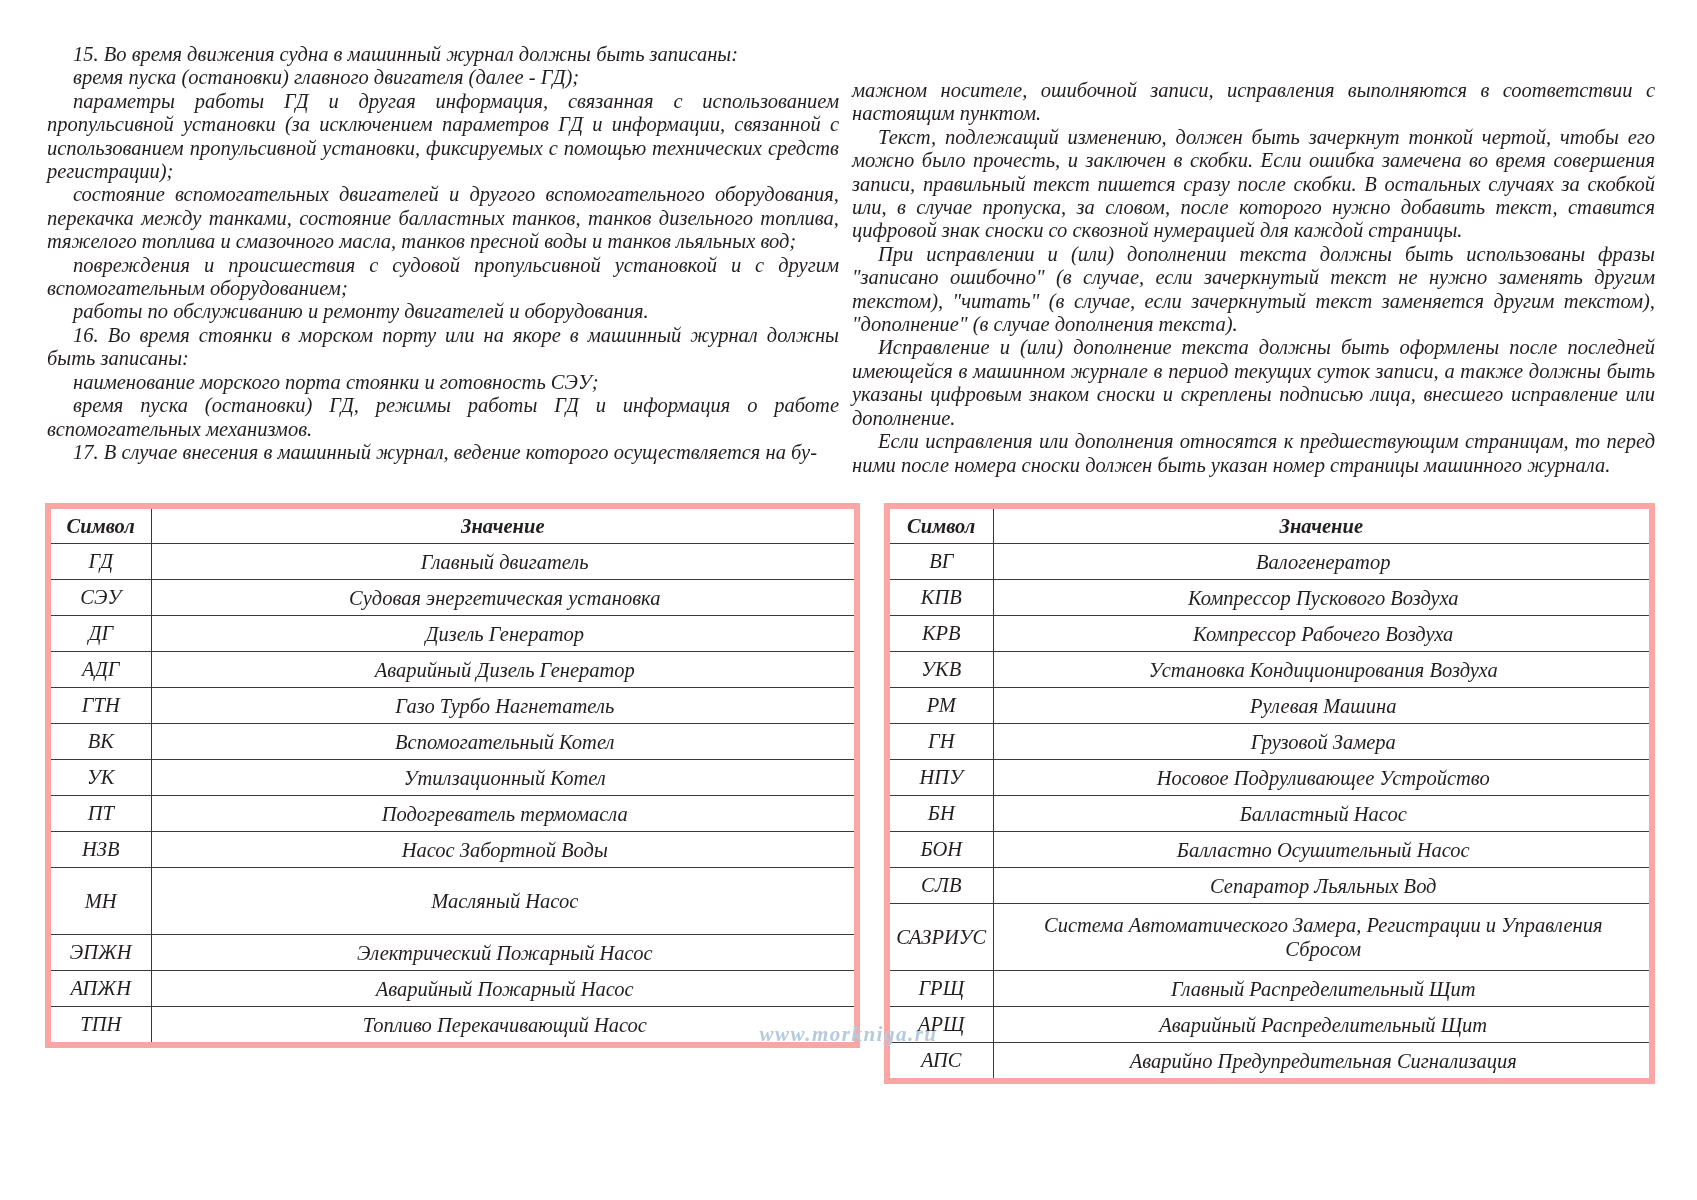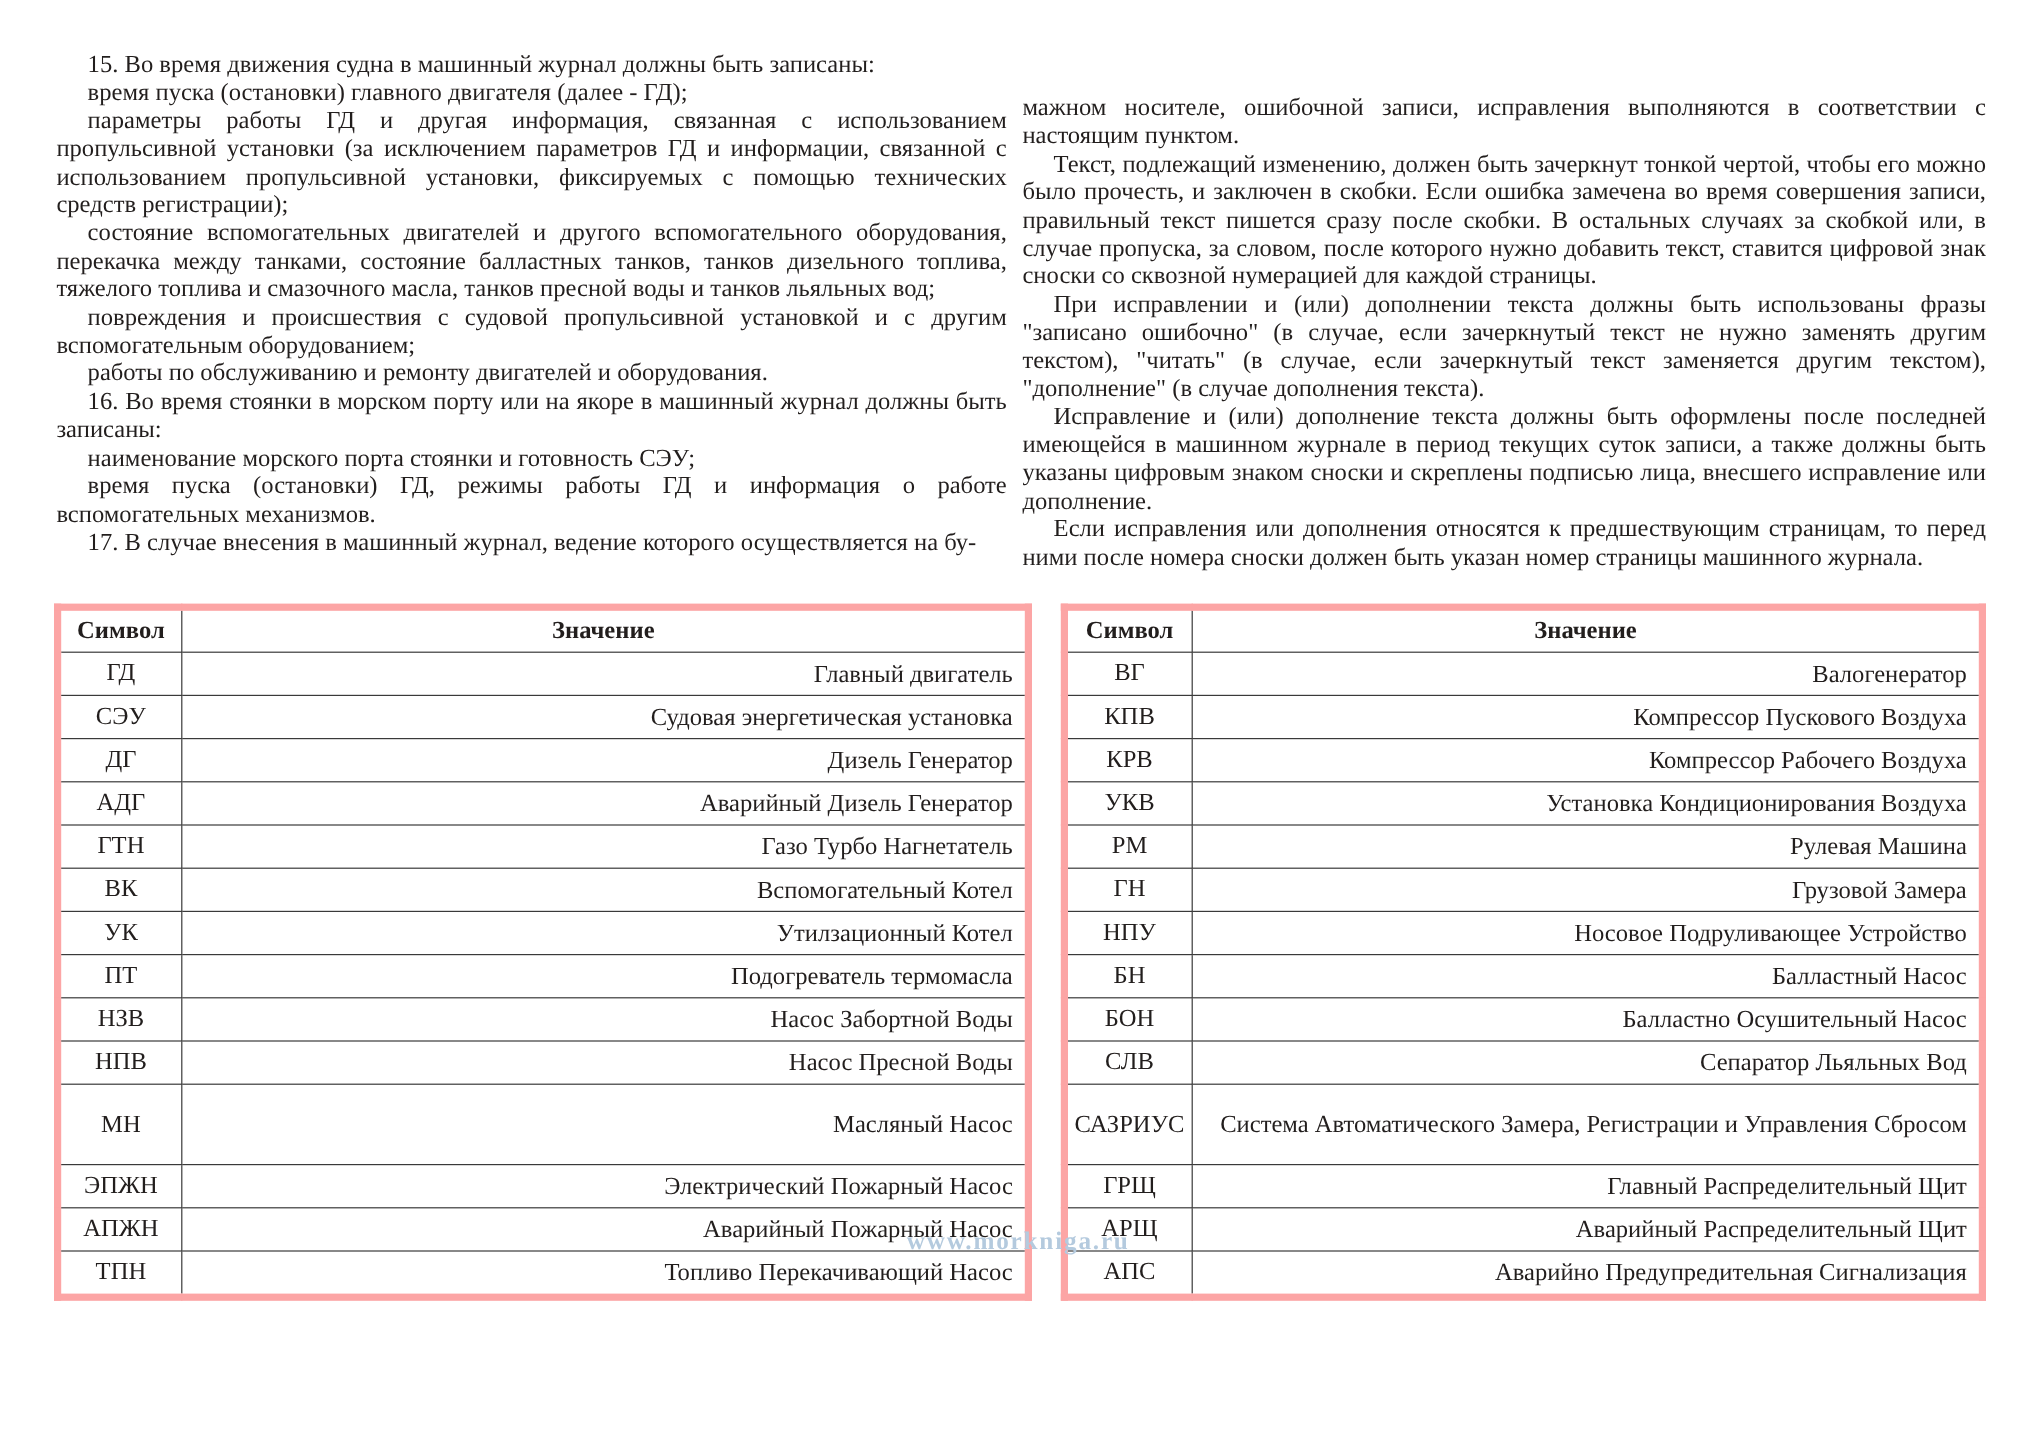--- a/index.html
+++ b/index.html
@@ -4,20 +4,21 @@
 <style>
   html, body { margin: 0; padding: 0; background: #e9e9e9; }
   .page {
     position: relative;
     width: 1697px;
     height: 1200px;
     background: #ffffff;
     font-family: "Liberation Serif", "DejaVu Serif", serif;
     color: #221e1d;
     overflow: hidden;
+    font-style: italic;
   }
   .textcol {
     position: absolute;
     top: 43px;
     font-size: 20.5px;
     line-height: 23.4px;
     text-align: justify;
   }
   .textcol p { margin: 0; padding: 0; }
   .textcol p.indent { text-indent: 26px; }
@@ -43,21 +44,21 @@
   }
   table.abbrev th {
     height: 34px;
     font-weight: bold;
     text-align: center;
     padding: 0 4px;
   }
   table.abbrev td { height: 31px; }
   table.abbrev tr.tall td { height: 62px; }
   td.sym { text-align: center; padding: 0 4px; }
-  td.val { text-align: right; padding: 2px 10px 2px 14px; line-height: 24px; }
+  td.val { text-align: center; padding: 2px 10px 2px 14px; line-height: 24px; }
 
   .watermark {
     position: absolute;
     top: 1022px;
     left: 0;
     width: 100%;
     text-align: center;
     font-weight: bold;
     font-size: 21px;
     letter-spacing: 1.5px;
@@ -131,24 +132,20 @@
           <td class="val">Утилзационный Котел</td>
         </tr>
       <tr>
           <td class="sym">ПТ</td>
           <td class="val">Подогреватель термомасла</td>
         </tr>
       <tr>
           <td class="sym">НЗВ</td>
           <td class="val">Насос Забортной Воды</td>
         </tr>
-      <tr>
-          <td class="sym">НПВ</td>
-          <td class="val">Насос Пресной Воды</td>
-        </tr>
       <tr class="tall">
           <td class="sym">МН</td>
           <td class="val">Масляный Насос</td>
         </tr>
       <tr>
           <td class="sym">ЭПЖН</td>
           <td class="val">Электрический Пожарный Насос</td>
         </tr>
       <tr>
           <td class="sym">АПЖН</td>

